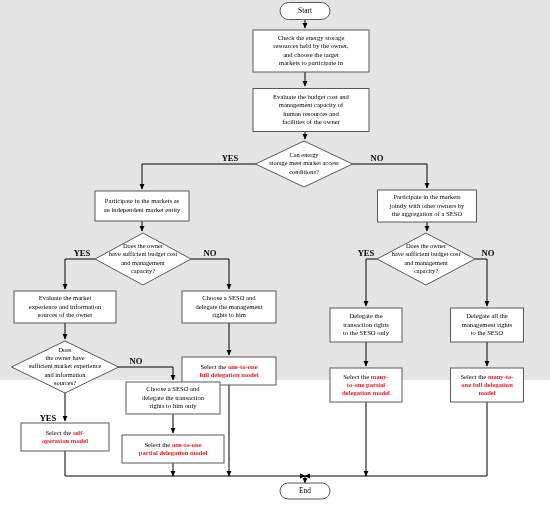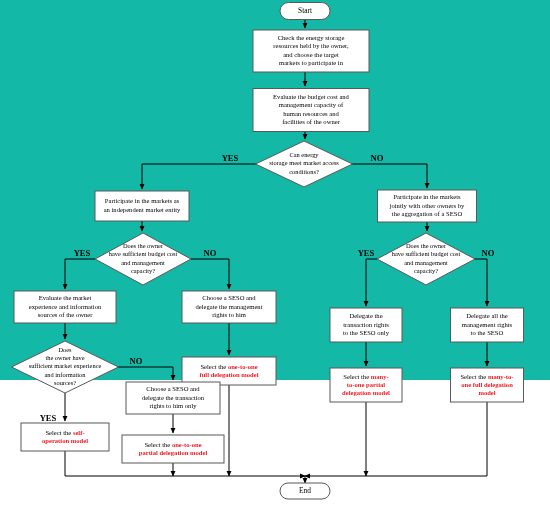--- a/index.html
+++ b/index.html
@@ -10,21 +10,21 @@
   body {
     width: 550px;
     height: 506px;
     font-family: "Liberation Serif", serif;
     overflow: hidden;
   }
   #chart-root {
     position: relative;
     width: 550px;
     height: 380px;
-    background: #14b8a6;
+    background: #e5e5e5;
   }
   svg.flow {
     position: absolute;
     left: 0;
     top: 0;
     width: 550px;
     height: 506px;
   }
   .node-box {
     fill: #ffffff;

